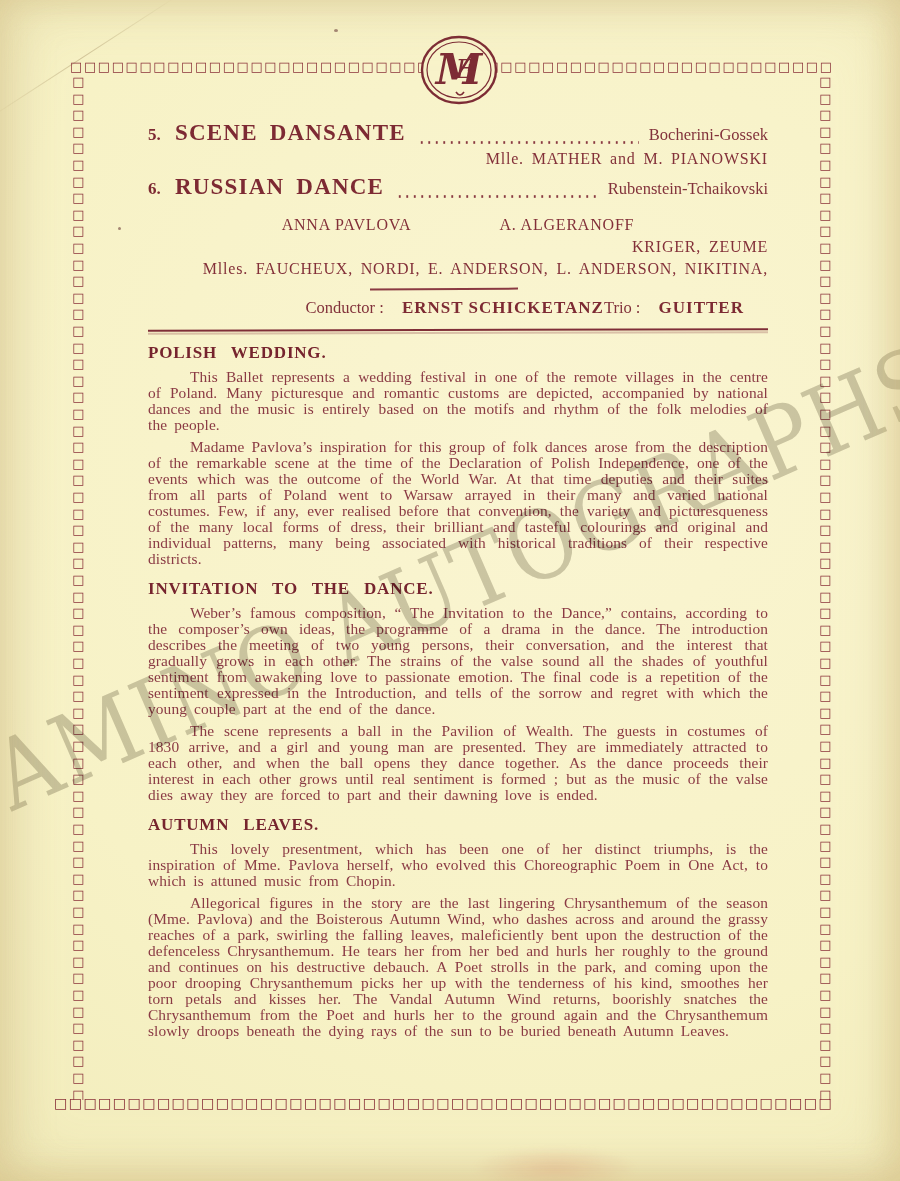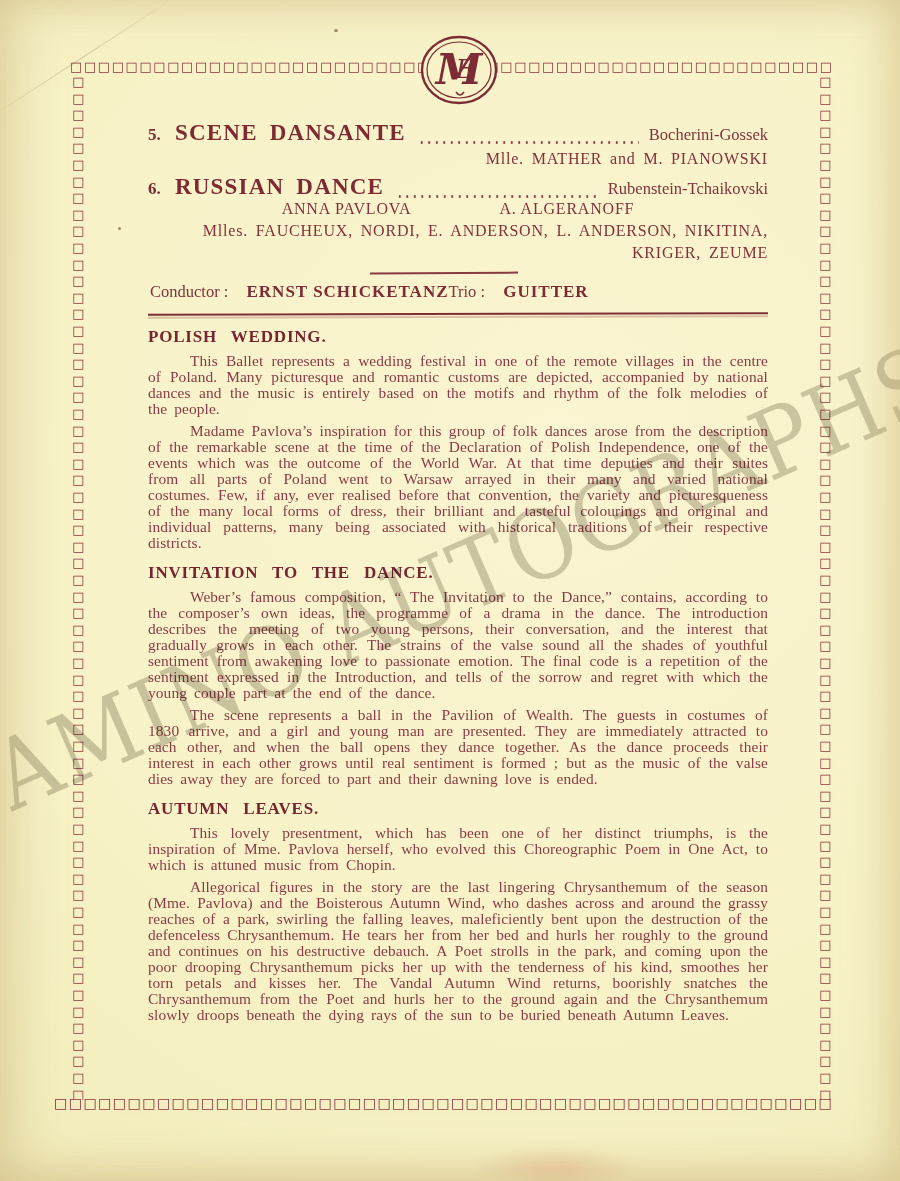--- a/index.html
+++ b/index.html
@@ -36,29 +36,29 @@
   .prog-row { display:flex; align-items:baseline; font-weight:bold; color:#7d2a33; margin-top:6px; }
   .prog-num { width:27px; font-size:17px; }
   .prog-title { font-size:23px; letter-spacing:1.2px; word-spacing:5px; white-space:nowrap; }
   .leader { flex:1; height:13px; margin:0 10px 2px 12px; align-self:flex-end;
     background-image: radial-gradient(circle, #8a3a42 1.05px, rgba(0,0,0,0) 1.35px);
     background-size:7.5px 3px; background-repeat:repeat-x; background-position:left bottom; }
   .composer { font-weight:normal; font-size:16.5px; color:#82323b; white-space:nowrap; }
 
   .cast { text-align:right; font-size:16px; letter-spacing:.8px; word-spacing:3px;
           color:#833039; margin-top:4px; }
-  .cast-duo { display:flex; justify-content:center; gap:88px; margin-top:0;
+  .cast-duo { display:flex; justify-content:center; gap:88px; margin-top:16px;
               font-size:16px; letter-spacing:.8px; color:#833039; }
 
   .shortrule { width:148px; height:2px; background:#8a3a42; margin:10px auto 8px auto;
                transform:translateX(-14px) rotate(-.3deg); }
   .longrule  { height:2px; background:#7f2e37; margin-top:11px;
                box-shadow:0 3px 0 rgba(138,58,66,.28); transform:rotate(-.15deg); }
 
-  .conductor-row { display:flex; justify-content:flex-start; align-items:baseline;
+  .conductor-row { display:flex; justify-content:flex-end; align-items:baseline;
                    margin:2px 24px 0 2px; font-size:16.5px; }
   .cond-label { color:#82323b; margin-right:14px; }
   .cond-name  { letter-spacing:1px; font-size:17px; font-weight:bold; color:#7d2a33; }
 
   .sec-heading { text-align:left; font-size:17px; font-weight:bold; letter-spacing:.8px;
                  word-spacing:9px; color:#76242e; margin:12px 0 6px; }
   .content p { font-size:15.4px; line-height:16px; text-align:justify; text-indent:42px;
                word-spacing:3.2px; letter-spacing:.1px; color:#8a3a44; margin-bottom:6px; }
 
   .watermark { position:absolute; left:442px; top:588px; z-index:5; pointer-events:none;
@@ -113,22 +113,22 @@
     <div class="prog-row">
       <span class="prog-num">6.</span>
       <span class="prog-title">RUSSIAN DANCE</span>
       <span class="leader"></span>
       <span class="composer">Rubenstein-Tchaikovski</span>
     </div>
     <div class="cast-duo">
       <span>ANNA PAVLOVA</span>
       <span>A. ALGERANOFF</span>
     </div>
+    <div class="cast">KRIGER, ZEUME</div>
     <div class="cast">Mlles. FAUCHEUX, NORDI, E. ANDERSON, L. ANDERSON, NIKITINA,</div>
-    <div class="cast">KRIGER, ZEUME</div>
 
     <div class="shortrule"></div>
 
     <div class="conductor-row">
       <span>
         <span class="cond-label">Conductor :</span>
         <span class="cond-name">ERNST SCHICKETANZ</span>
       </span>
       <span>
         <span class="cond-label">Trio :</span>

